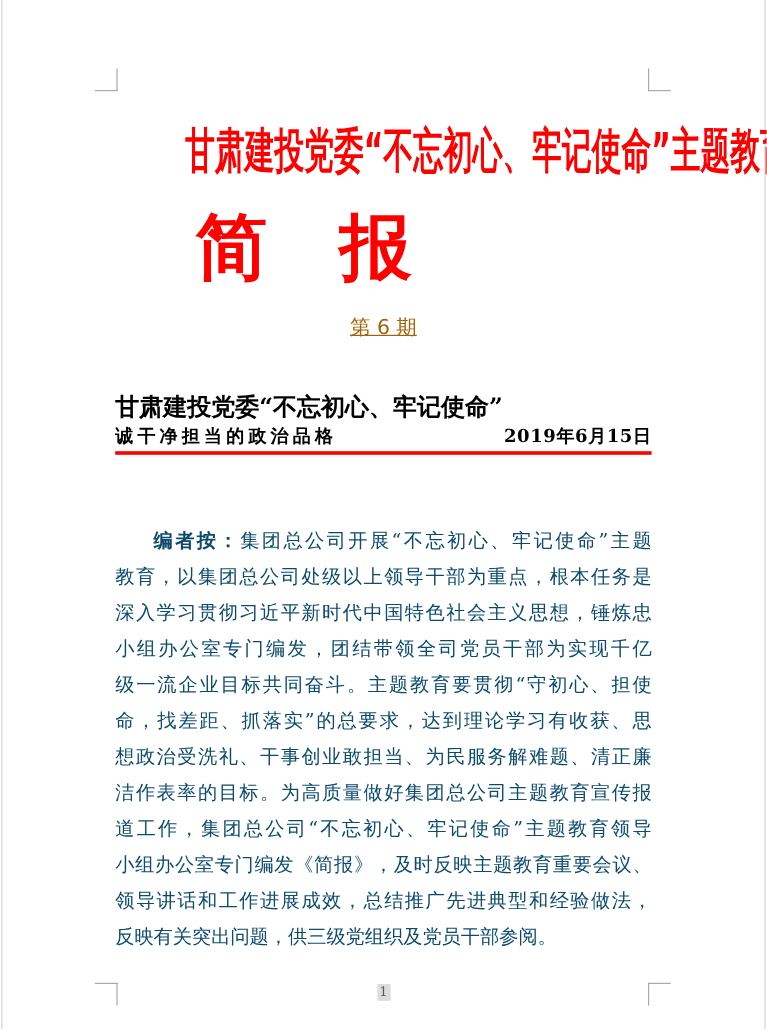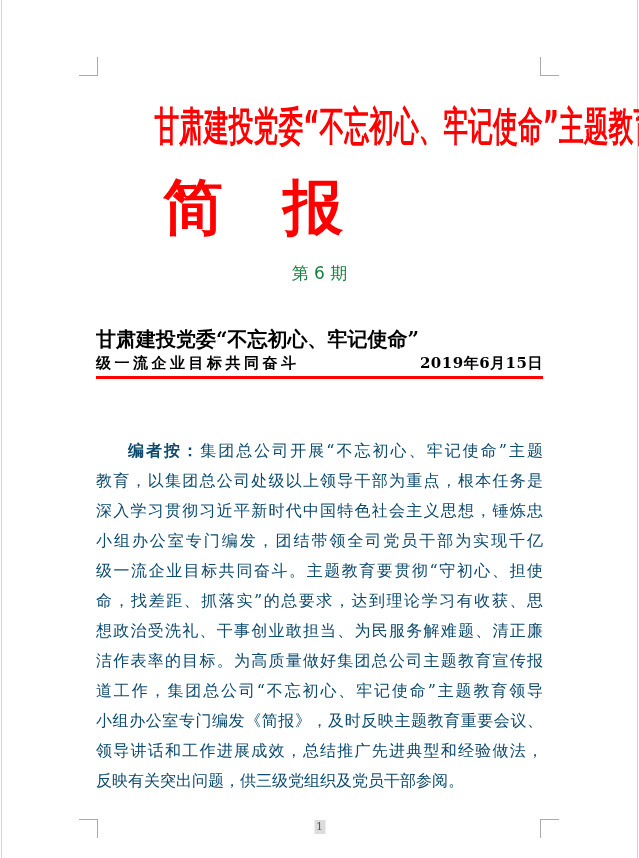--- a/index.html
+++ b/index.html
@@ -70,21 +70,22 @@
   }
   .issue {
     position: absolute;
     top: 260px;
     left: 0;
     width: 639px;
     text-align: center;
     font-family: "DejaVu Sans", sans-serif;
     font-size: 17px;
     line-height: 26px;
-    color: #15803d;
+    color: #a16207;
+    text-decoration: underline;
   }
 
   
   .sender-org1 {
     position: absolute;
     top: 329px;
     left: 96px;
     width: 447px;
     font-weight: bold;
     font-size: 20px;
@@ -167,21 +168,21 @@
     <span class="stretch">甘肃建投党委“不忘初心、牢记使命”主题教育</span>
   </div>
 
   <div class="banner">简　报</div>
 
   <div class="issue">第 6 期</div>
 
   <div class="sender-org1">甘肃建投党委“不忘初心、牢记使命”</div>
 
   <div class="sender-row">
-    <span class="sender-org2">级一流企业目标共同奋斗</span>
+    <span class="sender-org2">诚干净担当的政治品格</span>
     <span class="sender-date">2019年6月15日</span>
   </div>
 
   <div class="red-rule"></div>
 
   <div class="body-block">
     <div class="bline first"><b>编者按：</b><span>集团总公司开展“不忘初心、牢记使命”主题</span></div>
     <div class="bline">教育，以集团总公司处级以上领导干部为重点，根本任务是</div>
     <div class="bline">深入学习贯彻习近平新时代中国特色社会主义思想，锤炼忠</div>
     <div class="bline">小组办公室专门编发，团结带领全司党员干部为实现千亿</div>

